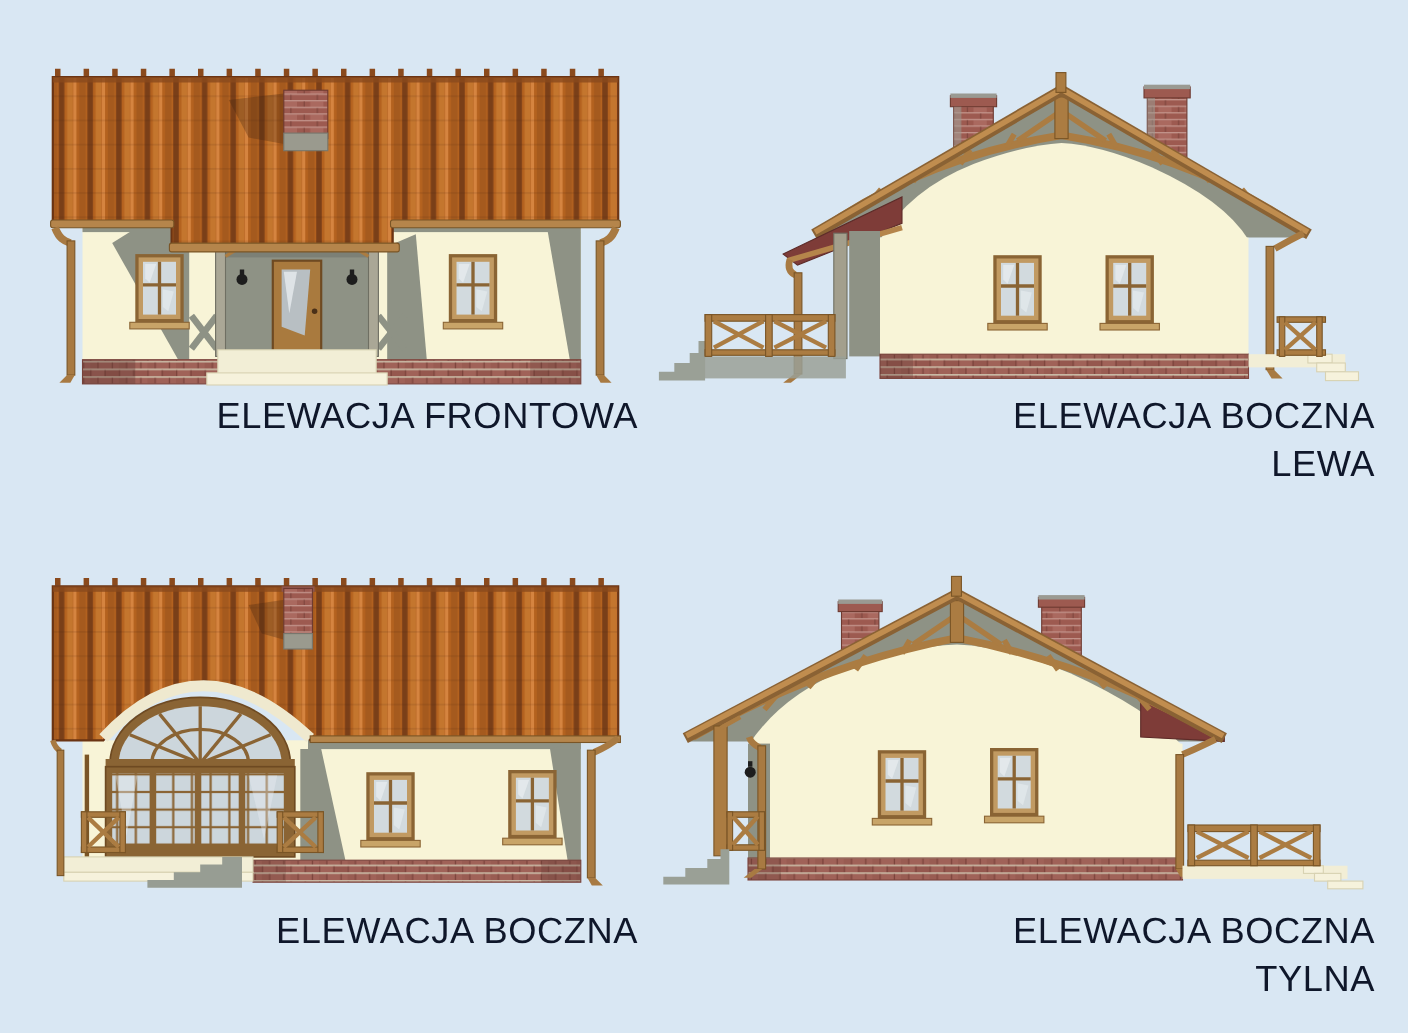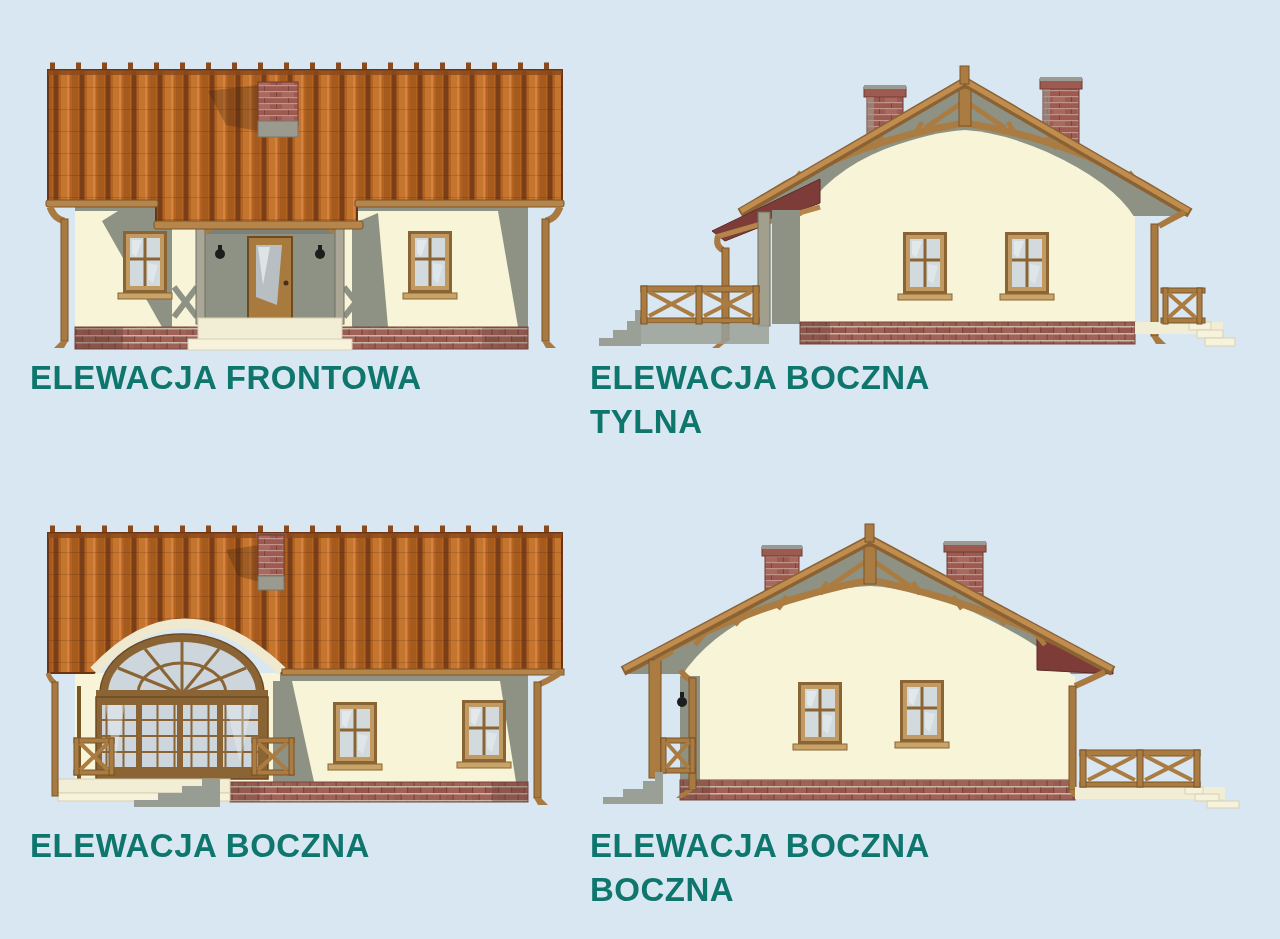--- a/index.html
+++ b/index.html
@@ -1,20 +1,20 @@
 <!DOCTYPE html>
 <html><head>
 <meta charset="utf-8">
 <style>
   html,body{margin:0;padding:0;background:#d9e7f3;}
   #stage{position:relative;width:1280px;height:939px;background:#d9e7f3;
          font-family:"Liberation Sans",sans-serif;overflow:hidden;}
   .quad{position:absolute;}
-  .caption{position:absolute;text-align:left;color:#0f766e;font-size:33px;
-           line-height:44px;letter-spacing:.5px;font-weight:700;}
+  .caption{position:absolute;text-align:right;color:#0f172a;font-size:33px;
+           line-height:44px;letter-spacing:.5px;font-weight:400;}
   .caption div{display:block;}
   svg{display:block;}
 </style>
 </head>
 <body>
 
 <div id="stage">
 
   <svg width="0" height="0" style="position:absolute" aria-hidden="true">
     <defs>
@@ -423,24 +423,24 @@
       </g>
     </g>
   </svg>
 
   <div class="caption" style="left:30px;top:356px;width:550px">
     <div>ELEWACJA FRONTOWA</div>
     <div></div>
   </div>
   <div class="caption" style="left:590px;top:356px;width:660px">
     <div>ELEWACJA BOCZNA</div>
-    <div>TYLNA</div>
+    <div>LEWA</div>
   </div>
   <div class="caption" style="left:30px;top:824px;width:550px">
     <div>ELEWACJA BOCZNA</div>
     <div></div>
   </div>
   <div class="caption" style="left:590px;top:824px;width:660px">
     <div>ELEWACJA BOCZNA</div>
-    <div>BOCZNA</div>
+    <div>TYLNA</div>
   </div>
 
 </div>
 
 </body></html>

